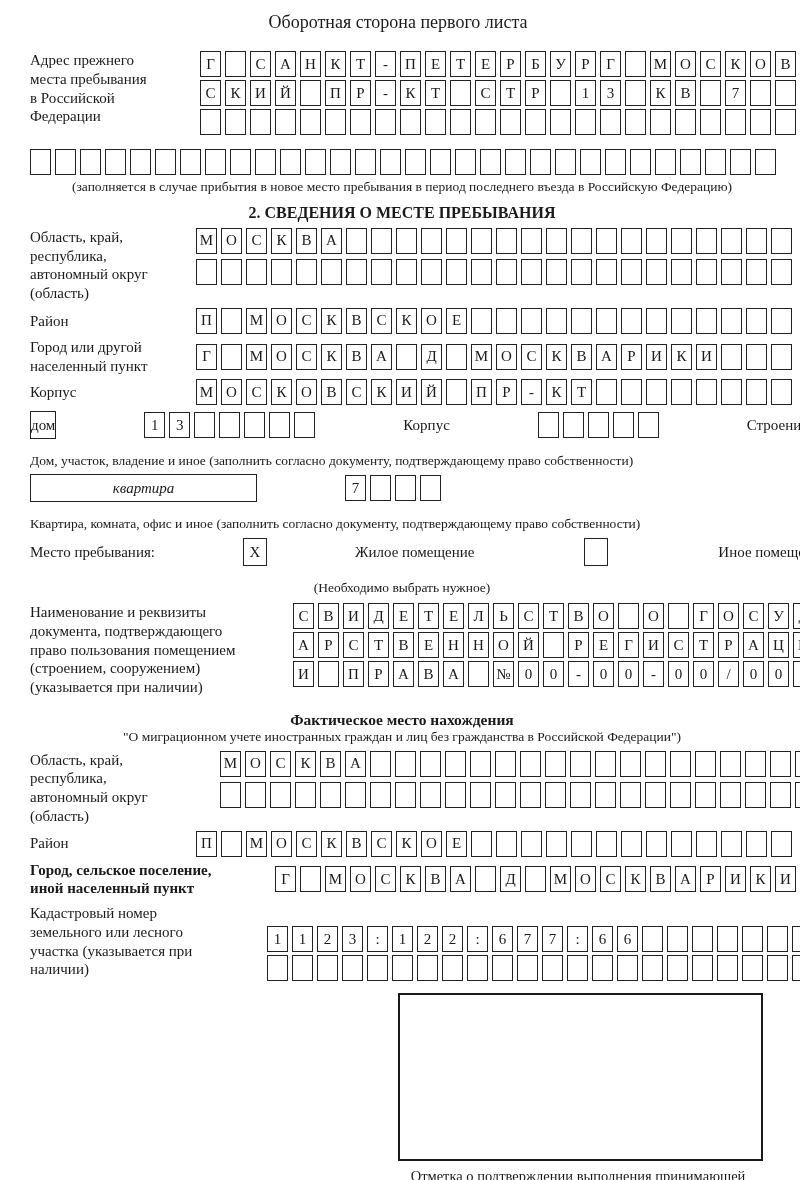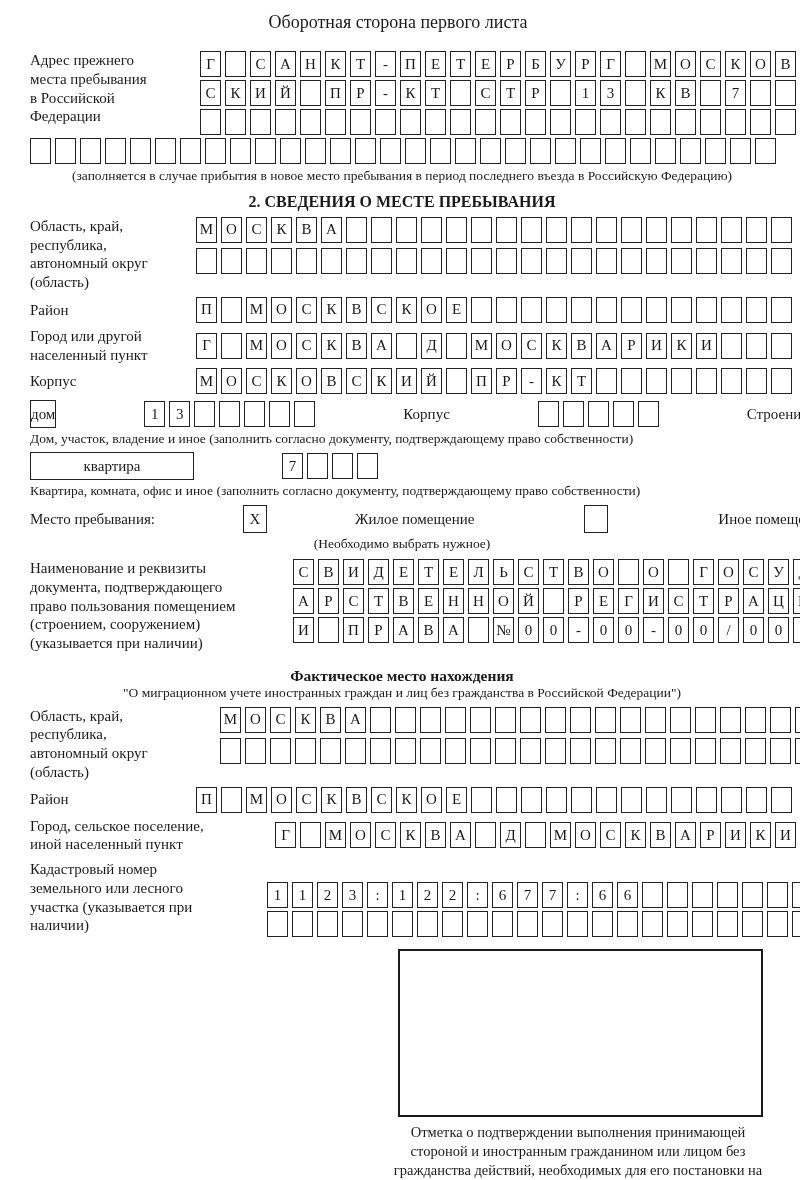--- a/index.html
+++ b/index.html
@@ -20,21 +20,21 @@
     flex:0 0 auto;width:21px;height:26px;box-sizing:border-box;
     border:1.5px solid #222;background:#fff;
     display:flex;align-items:center;justify-content:center;
     font-size:15px;line-height:1;
   }
   .form-row{display:flex;align-items:flex-start;gap:40px;}
   .form-row.center{align-items:center;}
   .label{font-size:15px;line-height:1.25;box-sizing:border-box;padding-right:8px;}
   .w130{flex:0 0 130px;}
   .w126{flex:0 0 126px;}
-  .w205{flex:0 0 205px;}
+  .w205{flex:0 0 205px;font-weight:bold;}
   .w150{flex:0 0 150px;}
   .w197{flex:0 0 197px;}
   .w223{flex:0 0 223px;}
   .caption{font-size:13.5px;line-height:1.25;}
   .caption.centered{text-align:center;}
   .section-heading{font-size:16px;font-weight:bold;text-align:center;}
   .sub-heading{font-size:15.5px;font-weight:bold;text-align:center;font-family:Liberation Serif, serif;}
   .namedbox{
     box-sizing:border-box;border:1.5px solid #222;height:28px;
     display:flex;align-items:center;justify-content:center;font-size:15px;
@@ -42,21 +42,21 @@
   .inline-lbl{font-size:15px;white-space:nowrap;}
   .checkbox{width:24px;height:28px;}
   .stamp-box{
     box-sizing:border-box;border:2px solid #1a1a1a;
     width:365px;height:168px;margin-left:368px;background:#fff;
   }
   .stamp-caption{
     width:392px;margin-left:352px;margin-top:6px;
     text-align:center;font-size:14.5px;line-height:1.3;
   }
-  .mt3{margin-top:3px;}.mt4{margin-top:4px;}.mt5{margin-top:5px;}
+  .mt3{margin-top:14px;}.mt4{margin-top:4px;}.mt5{margin-top:5px;}
   .mt6{margin-top:6px;}.mt8{margin-top:8px;}
   .mt12{margin-top:12px;}.mt14{margin-top:14px;}.mt18{margin-top:18px;}
   .gap8{width:8px;flex:0 0 8px;}
   .gap30{width:30px;flex:0 0 30px;}
 </style>
 </head>
 <body>
 
 <div class="page">
 
@@ -357,21 +357,21 @@
     <div class="cells">
         <span class="cell">1</span>
         <span class="cell"></span>
         <span class="cell"></span>
         <span class="cell"></span>
       </div>
   </div>
   <div class="caption mt3">Дом, участок, владение и иное (заполнить согласно документу, подтверждающему право собственности)</div>
 
   <div class="form-row center mt4">
-    <div class="namedbox" style="width:164px;">квартира</div>
+    <div class="namedbox" style="width:227px;font-style:italic;">квартира</div>
     <div class="gap8"></div>
     <div class="cells">
         <span class="cell">7</span>
         <span class="cell"></span>
         <span class="cell"></span>
         <span class="cell"></span>
       </div>
   </div>
   <div class="caption mt3">Квартира, комната, офис и иное (заполнить согласно документу, подтверждающему право собственности)</div>
 

